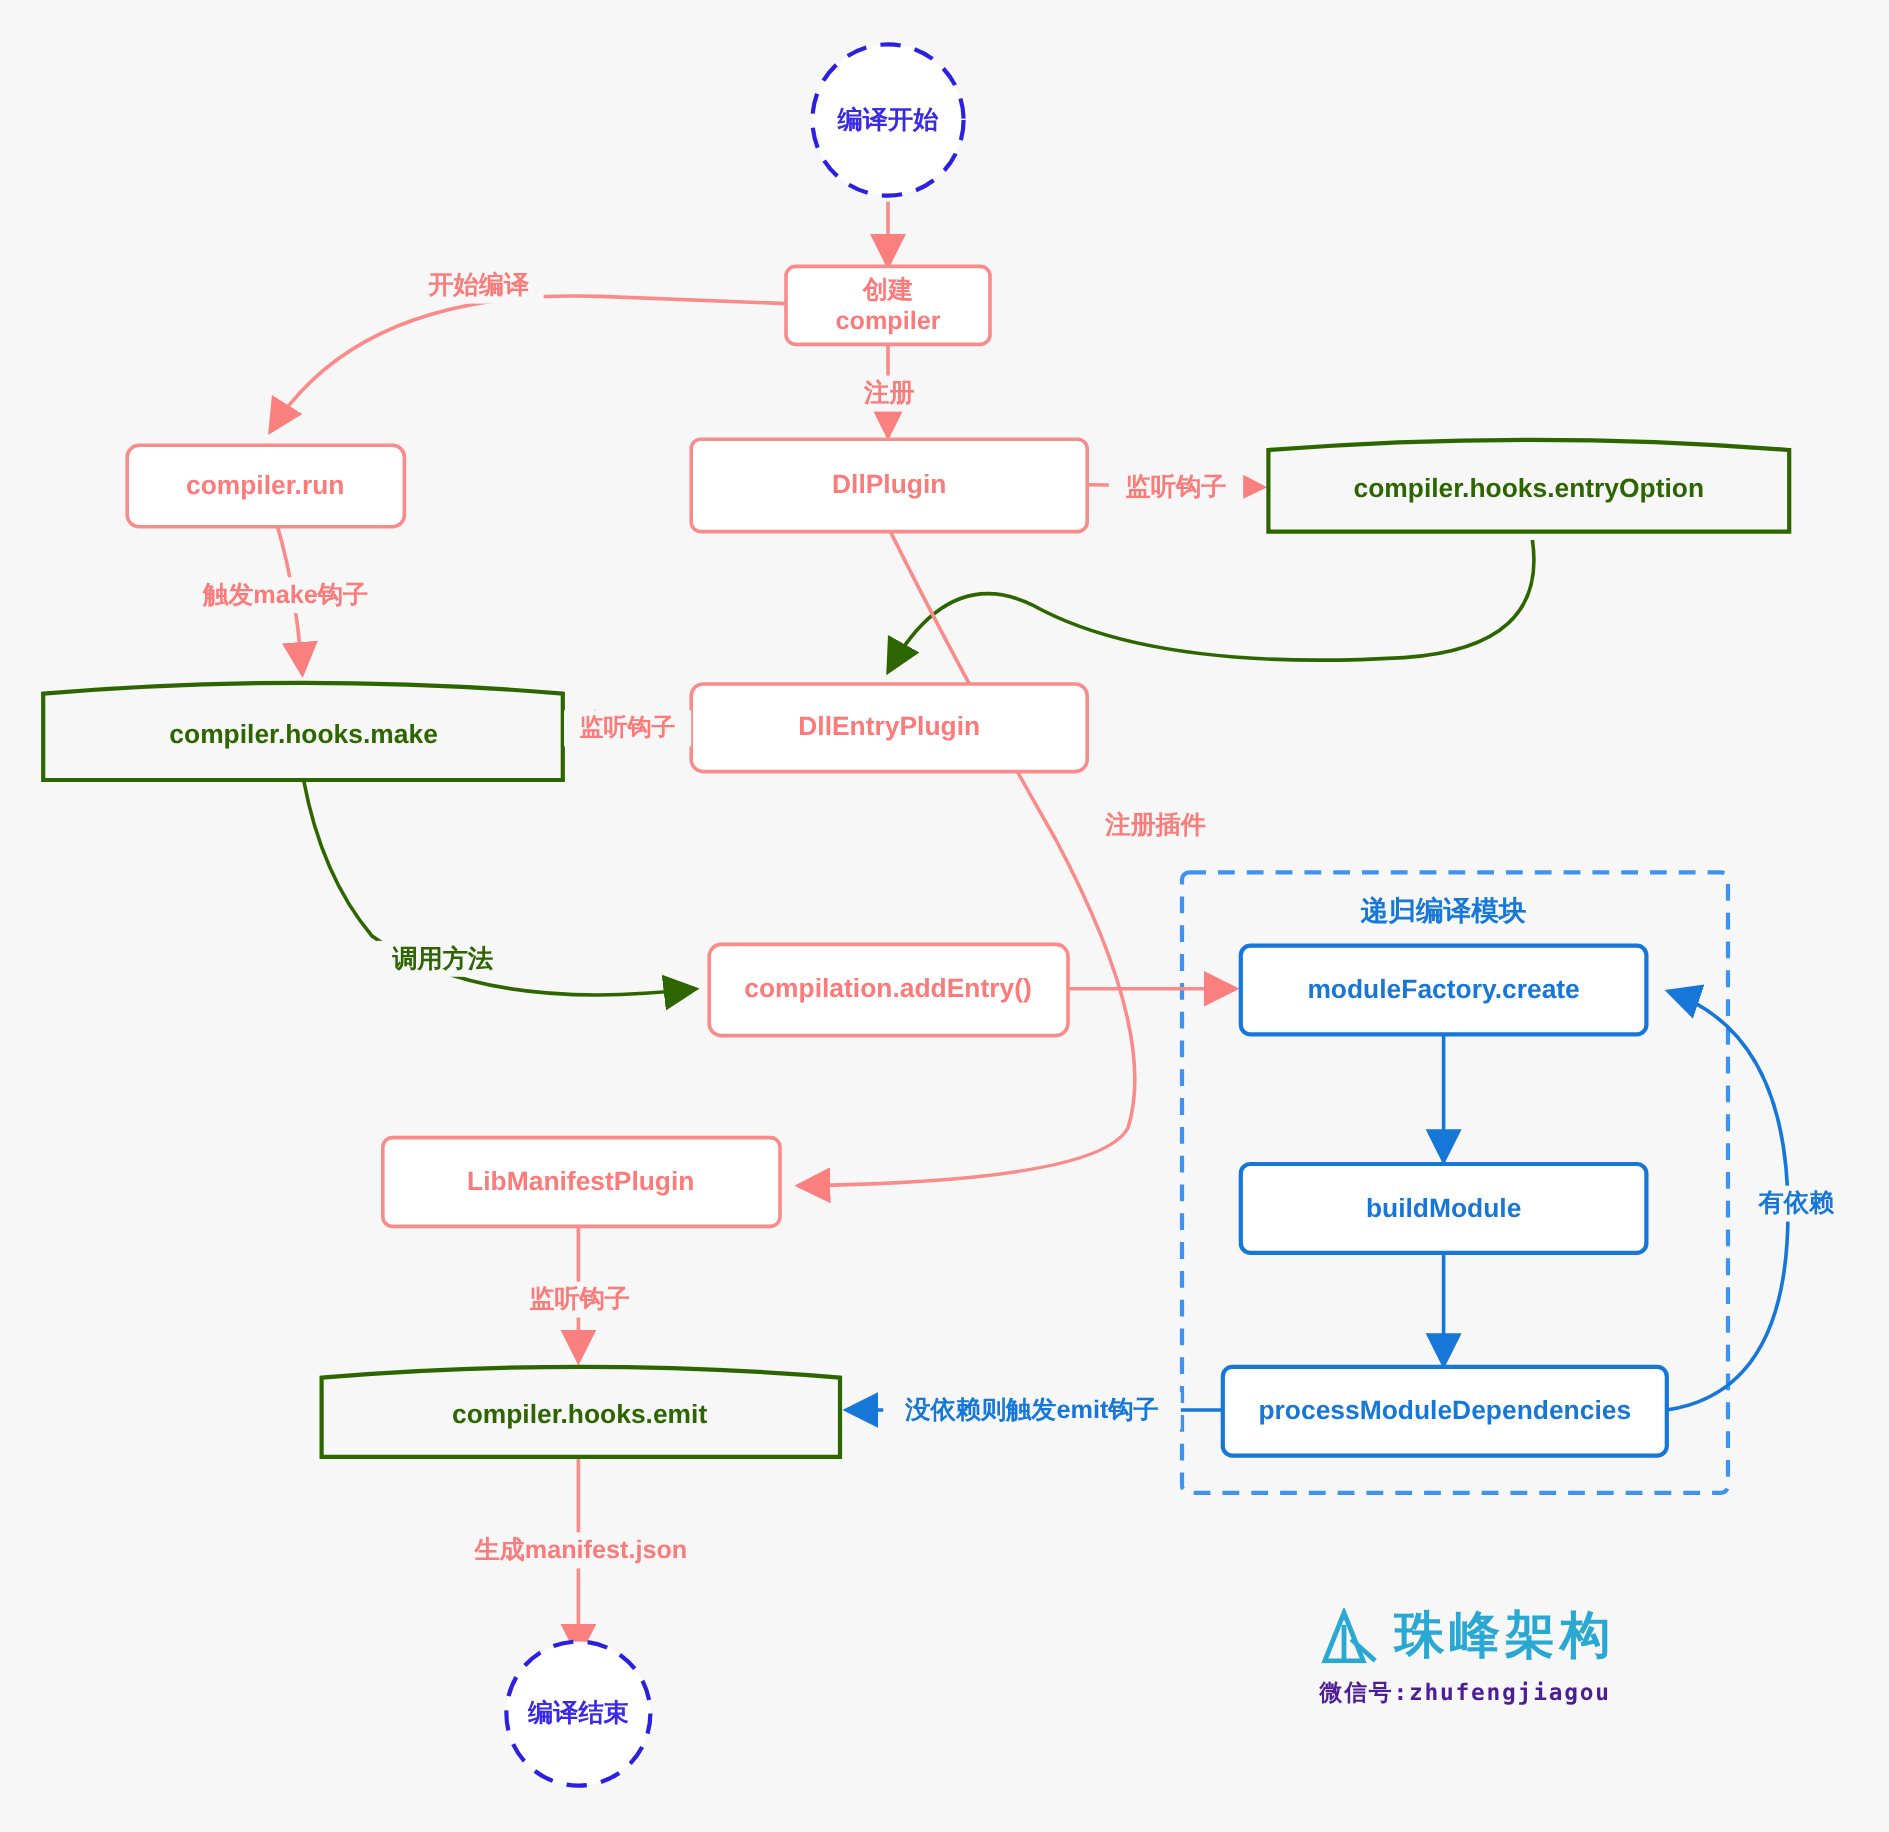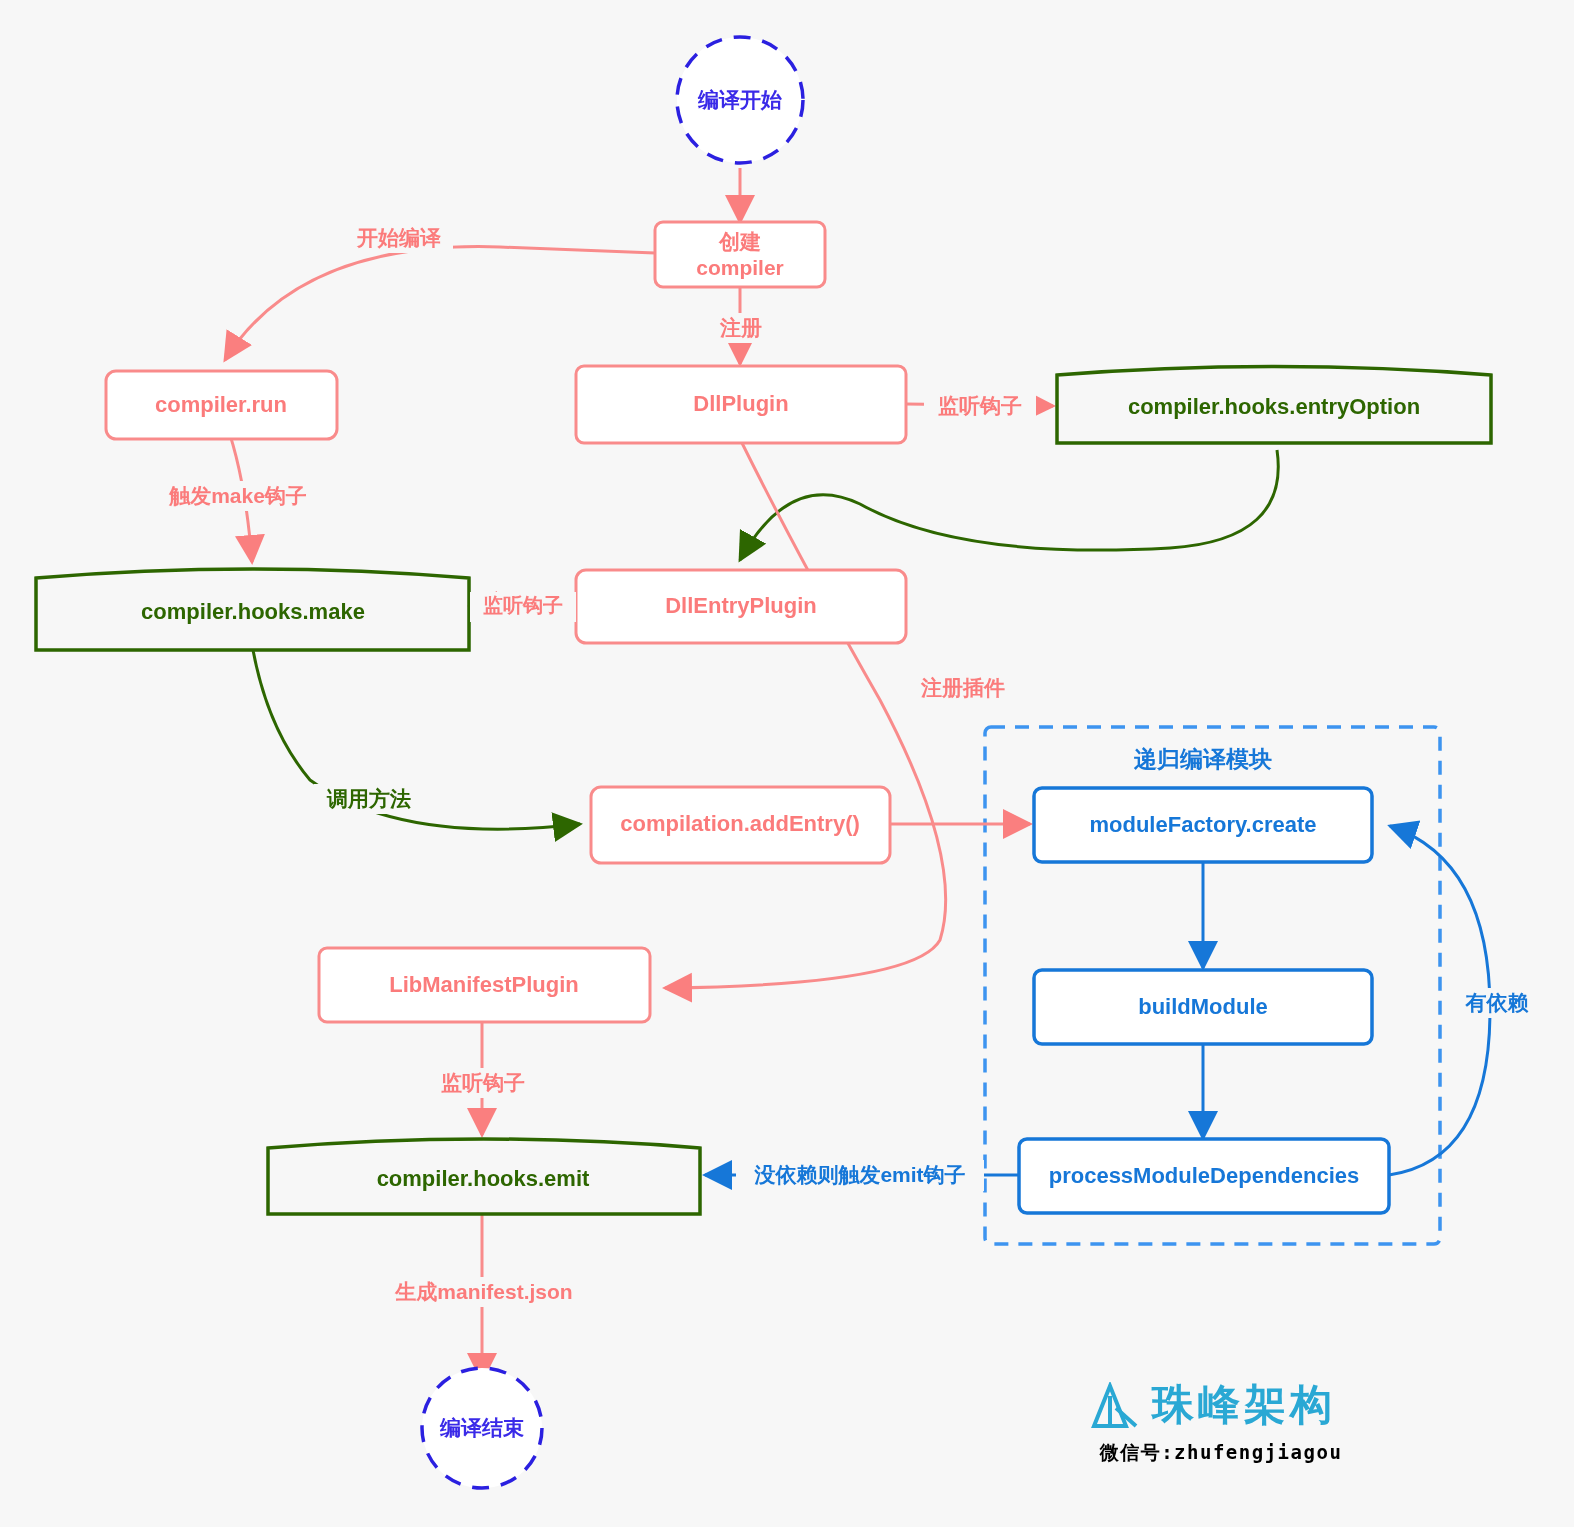--- a/index.html
+++ b/index.html
@@ -47,37 +47,37 @@
     position: absolute;
     left: 1086px;
     top: 1340px;
     width: 270px;
     text-align: center;
     user-select: none;
   }
   .wm-top {
     display: flex;
     align-items: center;
+    justify-content: center;
     gap: 10px;
-    margin-top: 42px;
   }
   .wm-title {
     font-family: "DejaVu Sans", sans-serif;
     font-size: 42px;
     font-weight: bold;
     color: #2aa8d4;
     letter-spacing: 4px;
     line-height: 1;
   }
   .wm-sub {
     margin-top: 12px;
     font-family: "DejaVu Sans Mono", monospace;
     font-size: 19px;
     font-weight: bold;
-    color: #000000;
+    color: #4c1d95;
     letter-spacing: 1.5px;
   }
 </style>
 </head>
 <body>
 
 <div id="canvas">
 
   <svg class="layer" viewBox="0 0 1574 1527">
     <defs>

